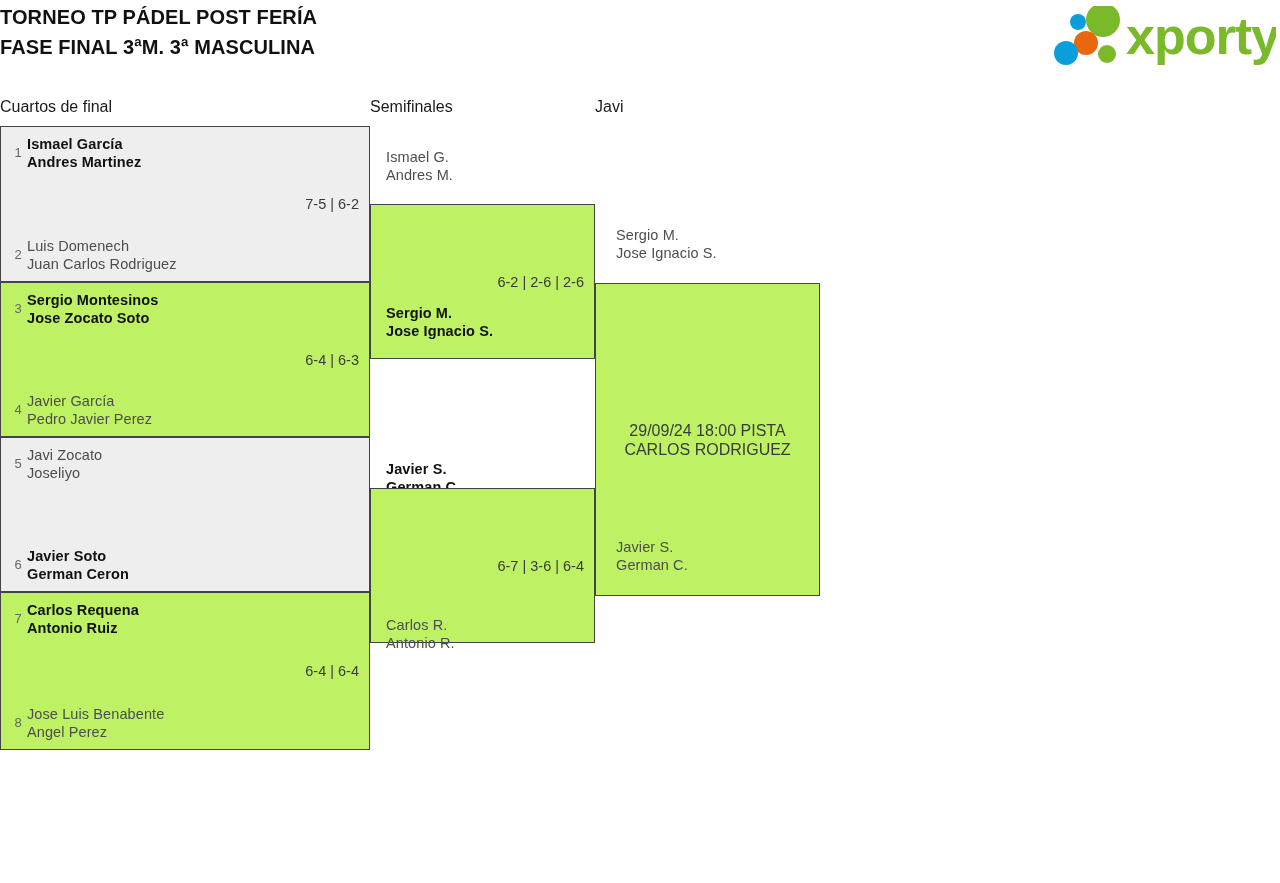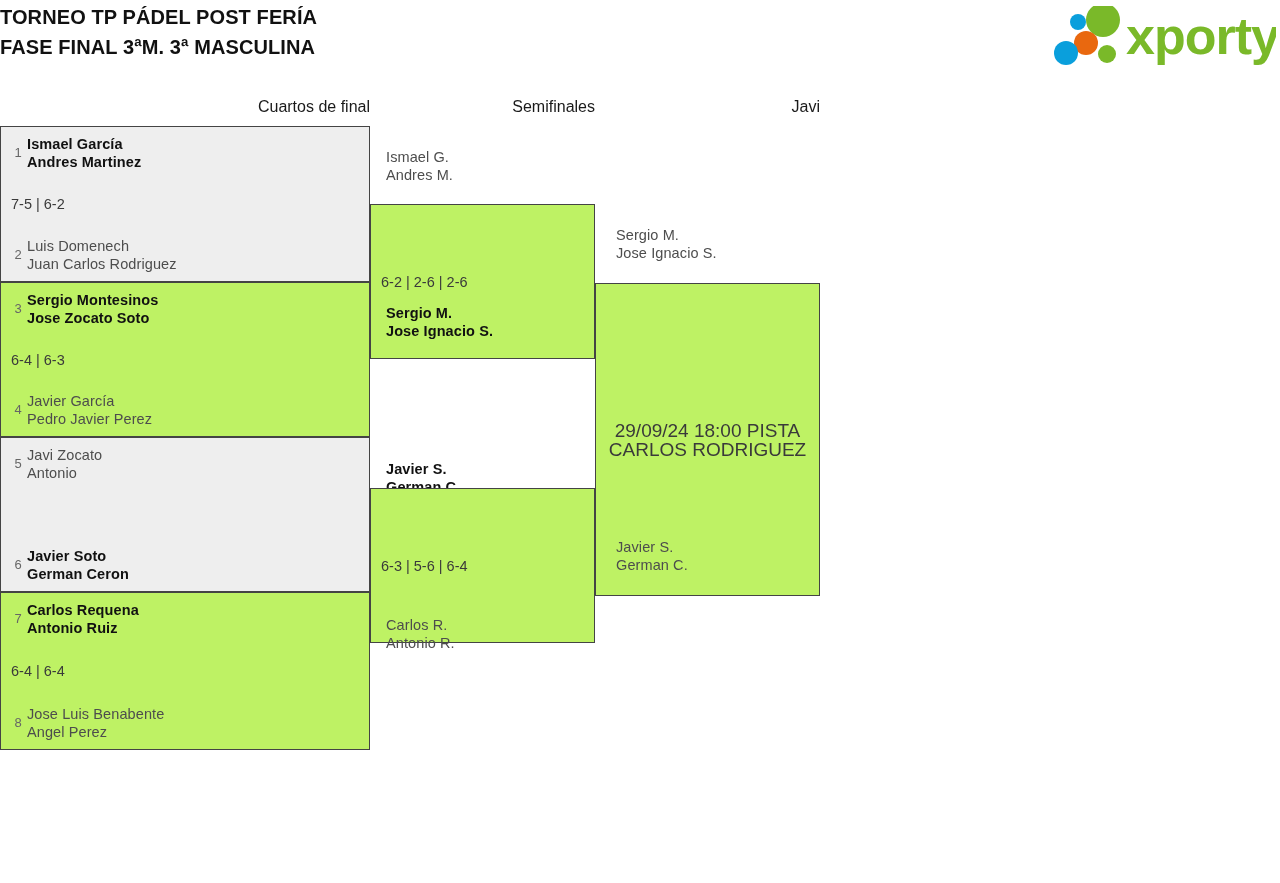--- a/index.html
+++ b/index.html
@@ -25,21 +25,21 @@
 
   
   .logo { position: absolute; left: 1050px; top: 6px; width: 226px; height: 60px; }
   .logo svg { display: block; }
 
   
   .round-headers { position: absolute; left: 0; top: 94px; width: 1280px; height: 28px; }
   .round-header {
     position: absolute; top: 0;
     font-size: 16px; font-weight: 400; color: #1a1a1a;
-    text-align: right; line-height: 26px; white-space: nowrap;
+    text-align: left; line-height: 26px; white-space: nowrap;
   }
   .rh-qf   { left: 0px;   width: 370px; }
   .rh-sf   { left: 370px; width: 225px; }
   .rh-fin  { left: 595px; width: 225px; }
 
   
   .bracket { position: absolute; left: 0; top: 126px; width: 1280px; height: 700px; }
 
   
   .match {
@@ -83,32 +83,32 @@
   .name { font-size: 14.5px; letter-spacing: 0.1px; white-space: nowrap; }
 
   .winner .name { color: #111111; font-weight: 700; }
   .loser  .name { color: #4d4d4d; font-weight: 400; }
   .pending .name { color: #4d4d4d; font-weight: 400; }
 
   
   .score {
     position: absolute; left: 0; width: 100%;
     top: 50%; transform: translateY(-50%);
-    text-align: left;
+    text-align: right;
     font-size: 14.5px; color: #3a3a3a; line-height: 19px;
     padding: 0 10px;
   }
   .score sup { font-size: 9.5px; vertical-align: super; line-height: 0; }
 
   
   .schedule {
     position: absolute; left: 0; width: 100%;
     top: 50%; transform: translateY(-50%);
     text-align: center; padding: 0 6px;
-    font-size: 19px; color: #3a3a3a; line-height: 19px;
+    font-size: 16px; color: #3a3a3a; line-height: 19px;
   }
 
   
   .float-team {
     position: absolute;
     display: flex; align-items: flex-start;
     padding-left: 16px;
   }
   .float-team .names { line-height: 18px; }
 </style>
@@ -181,21 +181,21 @@
             <span class="name">Pedro Javier Perez</span>
           </span>
         </div>
       </div>
 
       <div class="match qf3 shaded">
         <div class="team team-top loser">
           <span class="seed">5</span>
           <span class="names">
             <span class="name">Javi Zocato</span>
-            <span class="name">Antonio</span>
+            <span class="name">Joseliyo</span>
           </span>
         </div>
         <div class="team team-bottom winner">
           <span class="seed">6</span>
           <span class="names">
             <span class="name">Javier Soto</span>
             <span class="name">German Ceron</span>
           </span>
         </div>
       </div>
@@ -240,21 +240,21 @@
       </div>
 
       <div class="float-team winner" style="left:370px; top:334px;">
         <span class="names">
           <span class="name">Javier S.</span>
           <span class="name">German C.</span>
         </span>
       </div>
 
       <div class="match sf2">
-        <div class="score">6-3 | 5-6 | 6-4</div>
+        <div class="score">6-7 | 3-6 | 6-4</div>
       </div>
 
       <div class="float-team loser" style="left:370px; top:490px;">
         <span class="names">
           <span class="name">Carlos R.</span>
           <span class="name">Antonio R.</span>
         </span>
       </div>
     </div>
 

